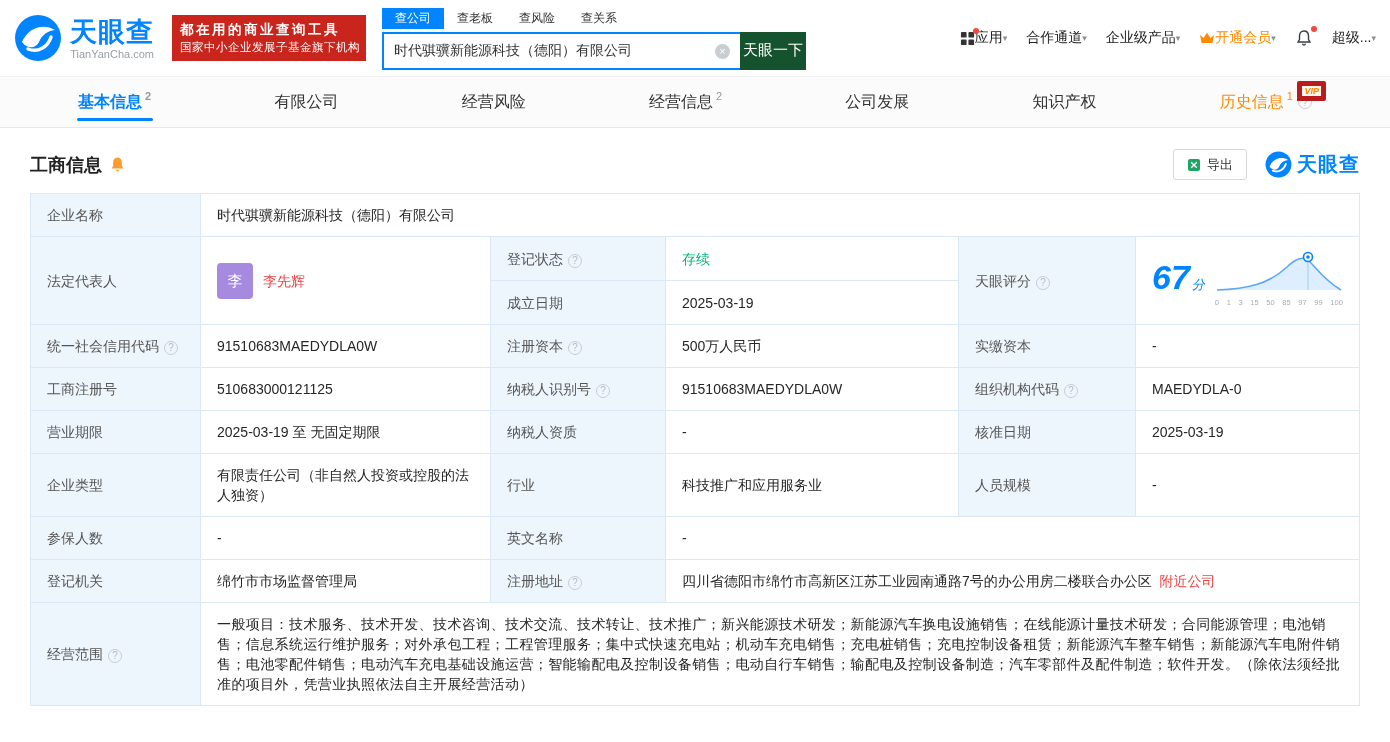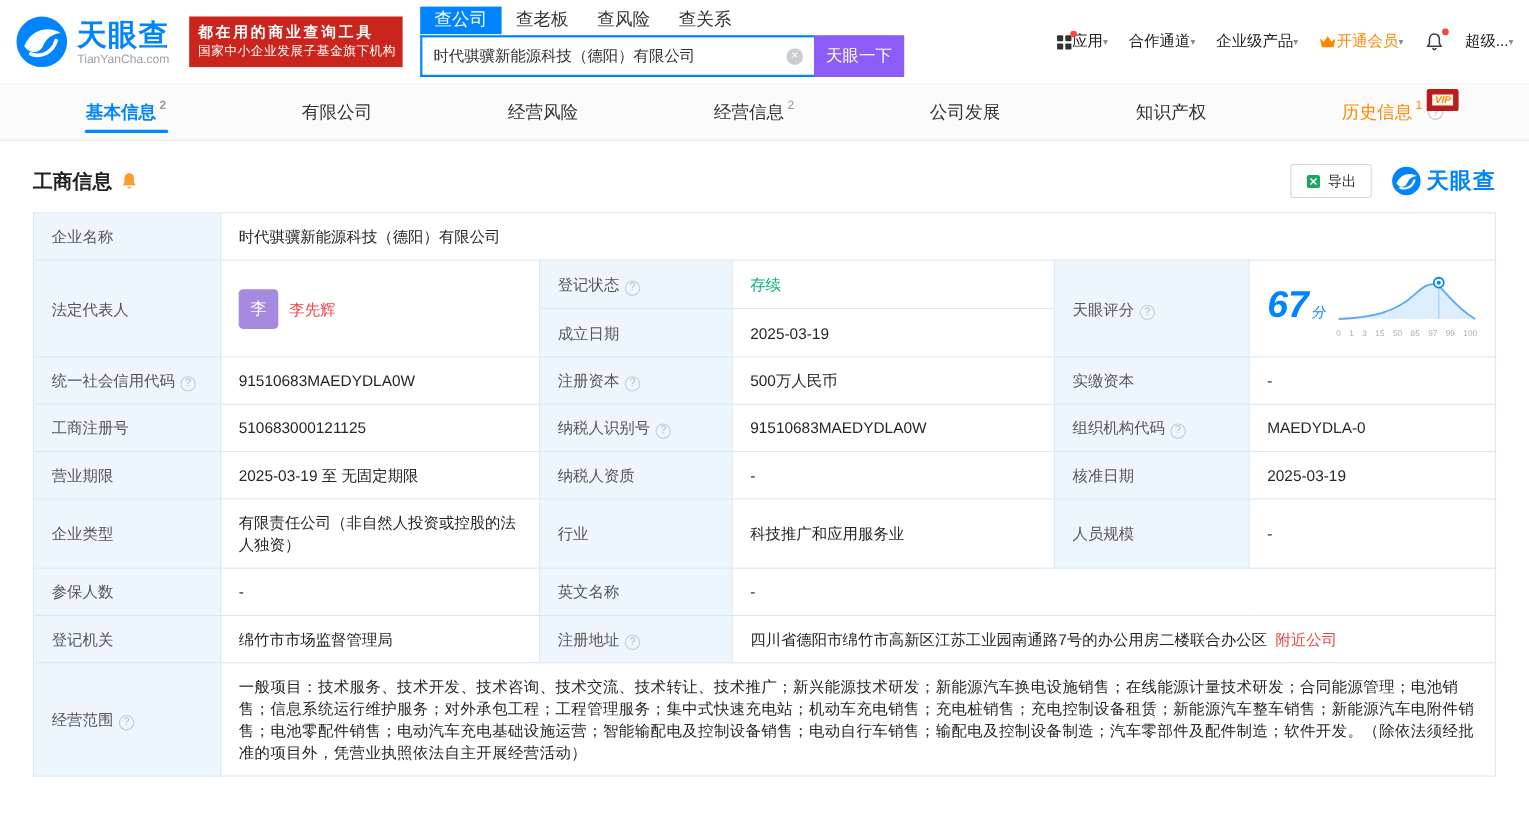--- a/index.html
+++ b/index.html
@@ -12,29 +12,29 @@
   .logo { display:flex; align-items:center; gap:8px; cursor:pointer; }
   .logo-icon { width:48px; height:48px; }
   .brand-txt { color:#0084ff; font-size:27px; font-weight:bold; line-height:30px; letter-spacing:1px; }
   .brand-domain { color:#9aa0a6; font-size:11px; margin-top:1px;text-align:right; }
   .slogan { margin-left:18px; width:194px; background:#c9251c; color:#fff; padding:5px 8px; }
   .slogan .l1 { font-size:13.5px; font-weight:bold; letter-spacing:2.5px; line-height:19px; white-space:nowrap; }
   .slogan .l2 { font-size:11.5px; letter-spacing:.5px; line-height:17px; white-space:nowrap; }
 
   .search-block { margin-left:16px; display:flex; flex-direction:column; }
   .search-tabs { display:flex; align-items:center; height:23px; }
-  .s-tab { font-size:16px; color:#333; padding:2px 13px; cursor:pointer; }
+  .s-tab { font-size:12px; color:#333; padding:2px 13px; cursor:pointer; }
   .s-tab.active { background:#0084ff; color:#fff; }
   .search-row { display:flex; margin-top:2px; }
   .search-input-wrap { position:relative; }
   .search-input { width:358px; height:38px; border:2px solid #0084ff; border-right:none;
      font-size:14px; padding:0 32px 0 10px; outline:none; color:#333; }
   .clear-ic { position:absolute; right:10px; top:12px; width:15px; height:15px; border-radius:50%;
      background:#c9ccd1; color:#fff; font-size:11px; line-height:15px; text-align:center; cursor:pointer; }
-  .search-btn { width:82px; height:38px; background:#8b5cf6; color:#fff; border:none;
+  .search-btn { width:66px; height:38px; background:#14532d; color:#fff; border:none;
      font-size:15px; cursor:pointer; }
 
   .top-nav { margin-left:auto; display:flex; align-items:center; gap:19px; font-size:14px; color:#222; }
   .nav-item { display:flex; align-items:center; gap:0; cursor:pointer; white-space:nowrap; }
   .nav-item.vip { color:#ff8a00; }
   .caret { font-size:9px; color:#8a8f99; }
   .icon-wrap { position:relative; display:inline-flex; }
   .red-dot { position:absolute; top:-3px; right:-4px; width:6px; height:6px; border-radius:50%; background:#f5483b; }
 
   

